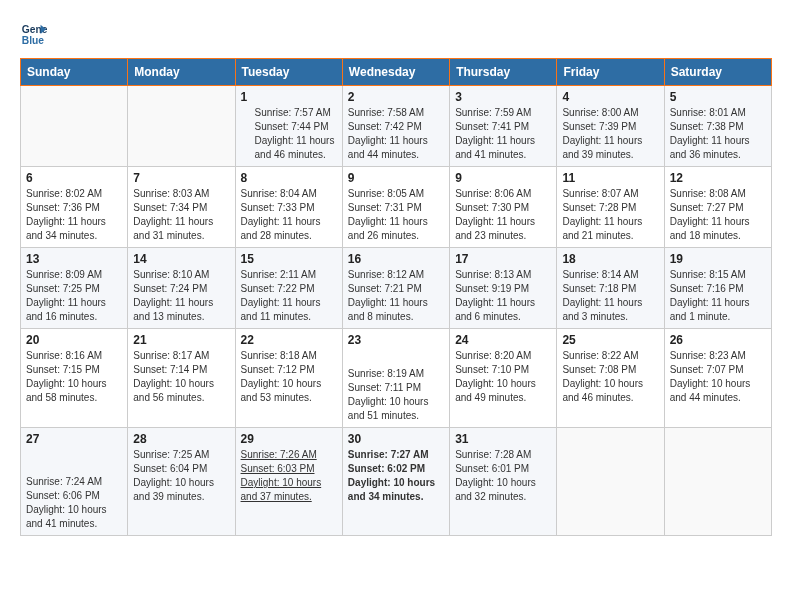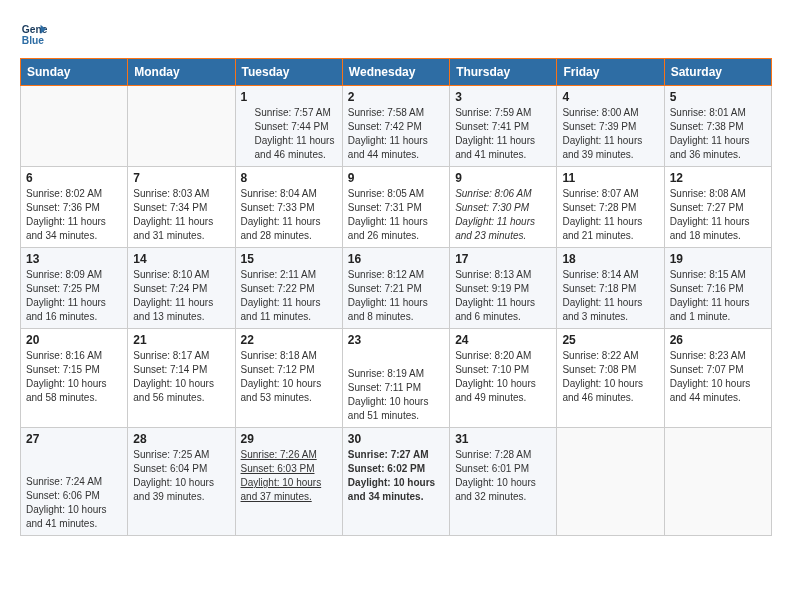--- a/index.html
+++ b/index.html
@@ -165,21 +165,21 @@
 Daylight: 11 hours and 28 minutes.</div>
         </td>
         <td>
           <span class="day-number">9</span>
           <div class="day-info" style="white-space: pre-line;">Sunrise: 8:05 AM
 Sunset: 7:31 PM
 Daylight: 11 hours and 26 minutes.</div>
         </td>
         <td>
           <span class="day-number">9</span>
-          <div class="day-info" style="white-space: pre-line; font-style: italic;">Sunrise: 8:06 AM
+          <div class="day-info" style="white-space: pre-line;">Sunrise: 8:06 AM
 Sunset: 7:30 PM
 Daylight: 11 hours and 23 minutes.</div>
         </td>
         <td>
           <span class="day-number">11</span>
           <div class="day-info" style="white-space: pre-line;">Sunrise: 8:07 AM
 Sunset: 7:28 PM
 Daylight: 11 hours and 21 minutes.</div>
         </td>
         <td>

